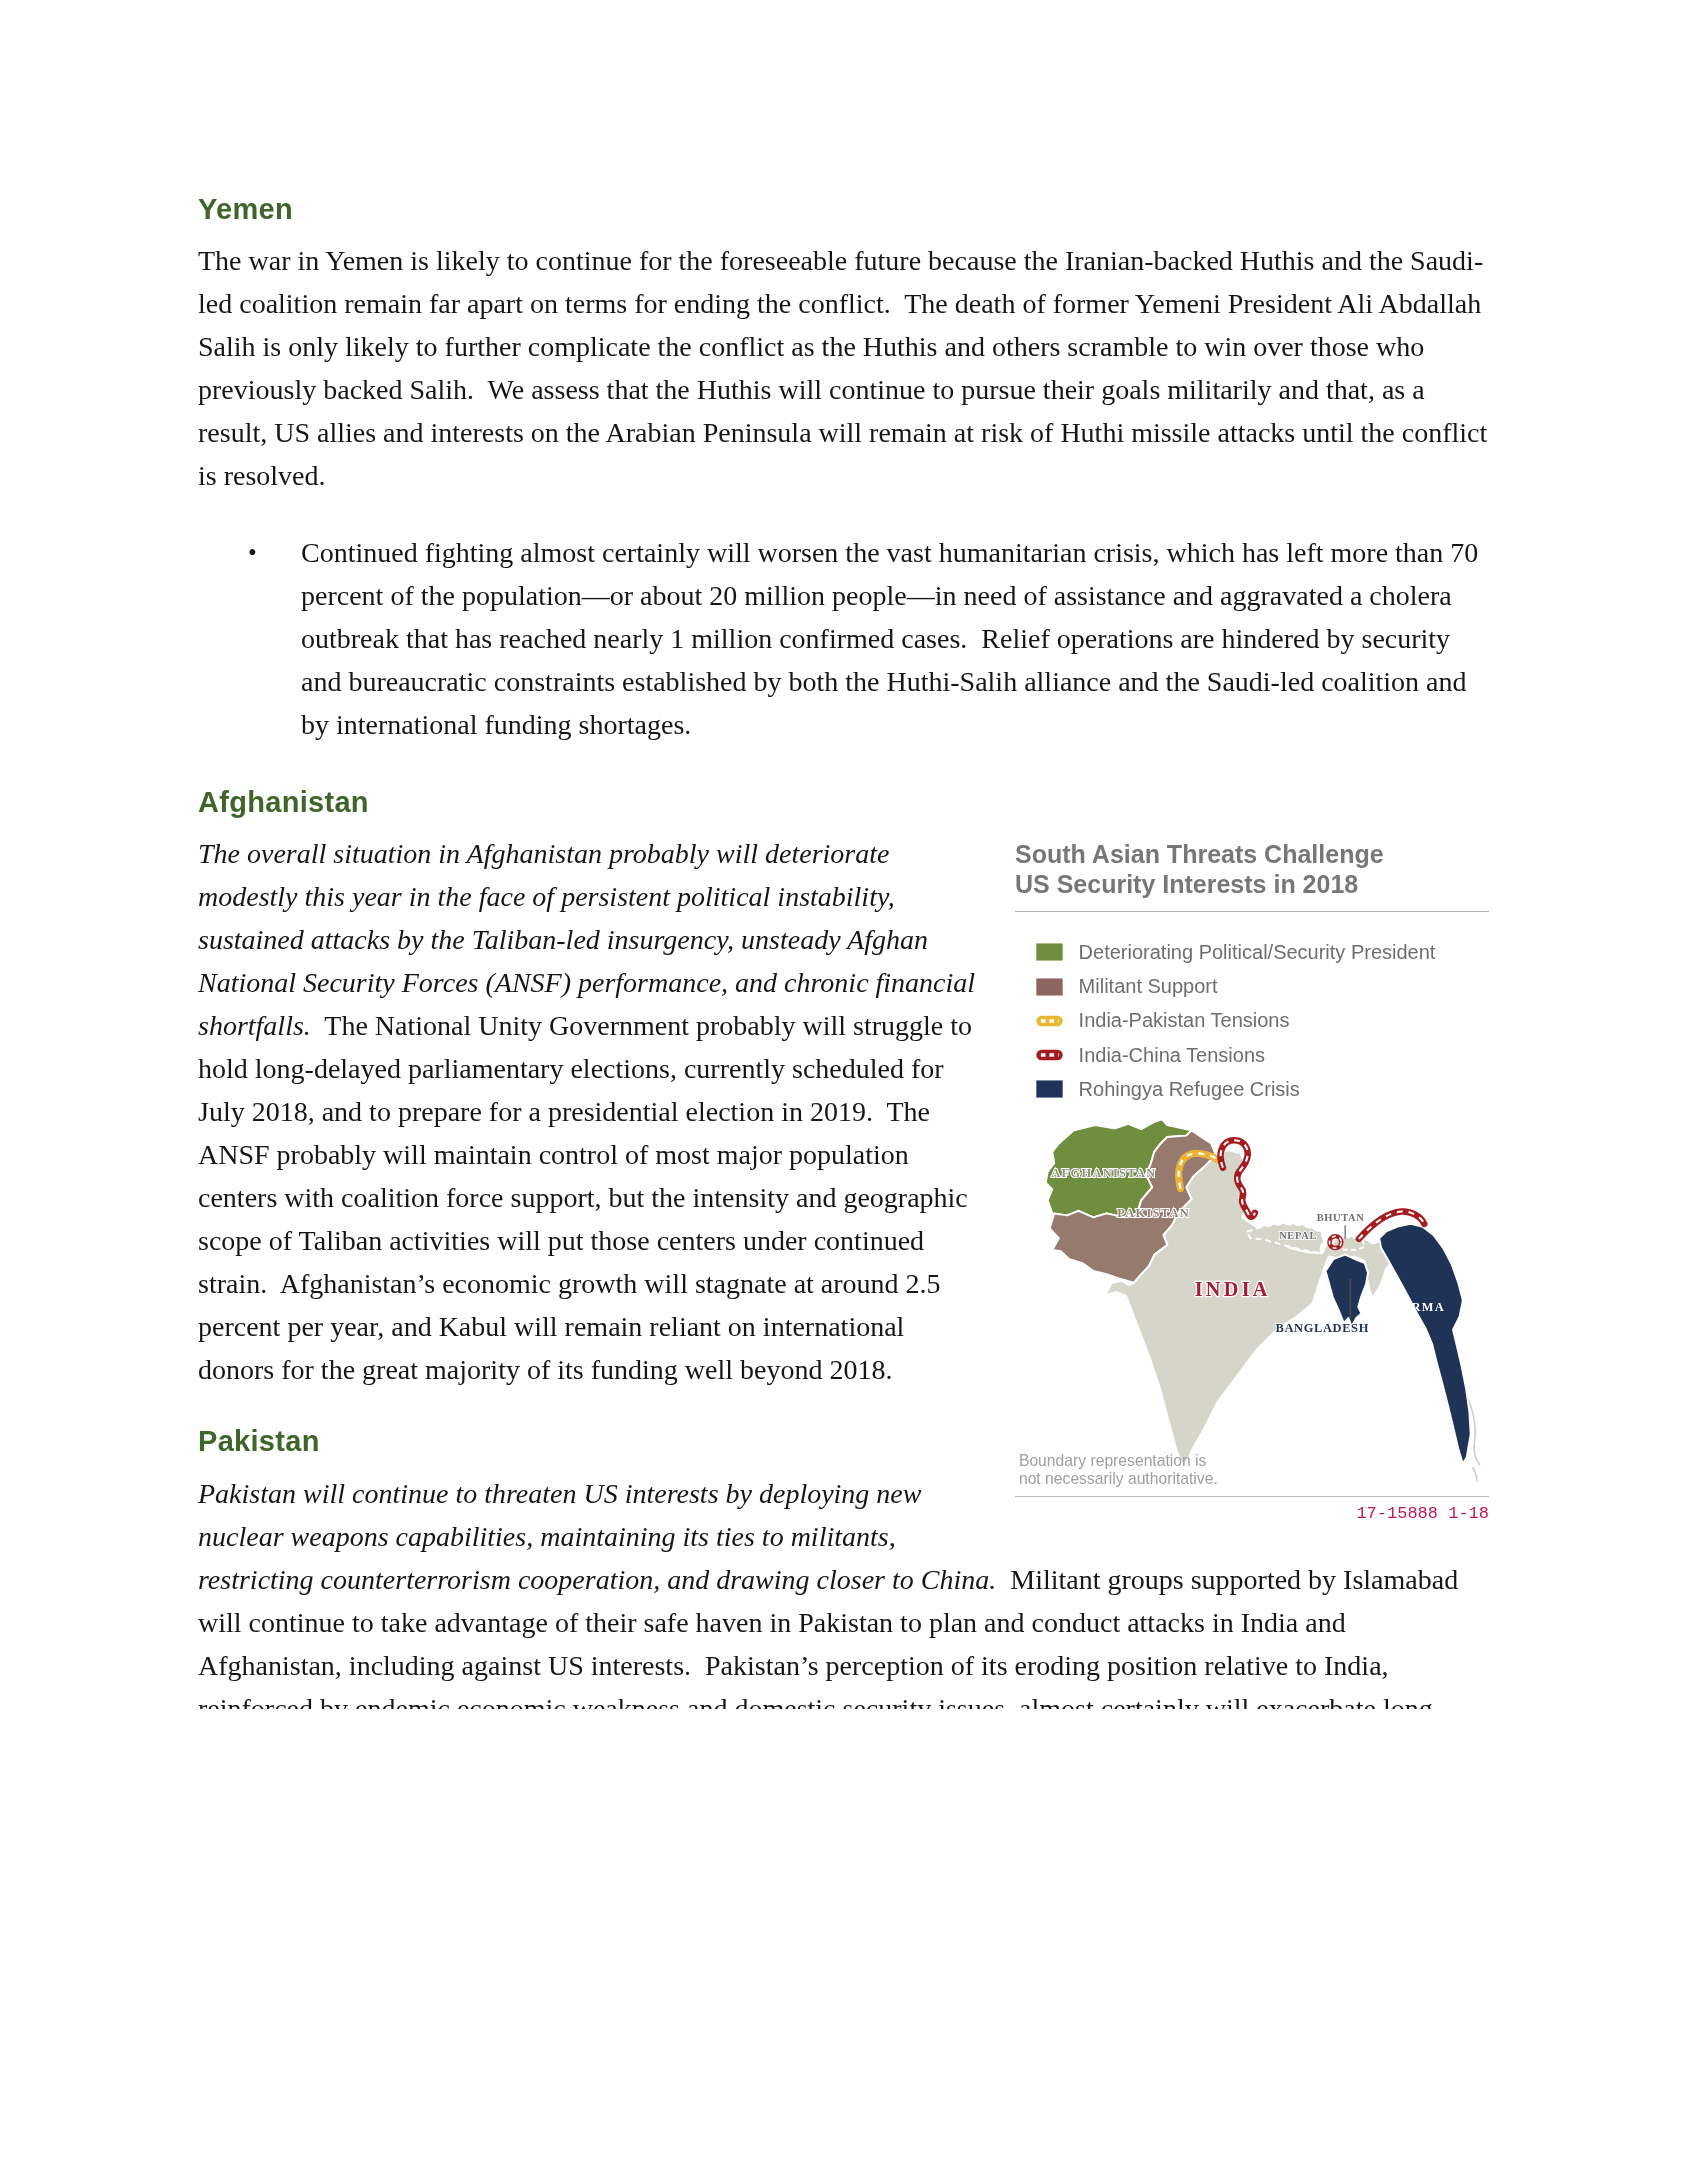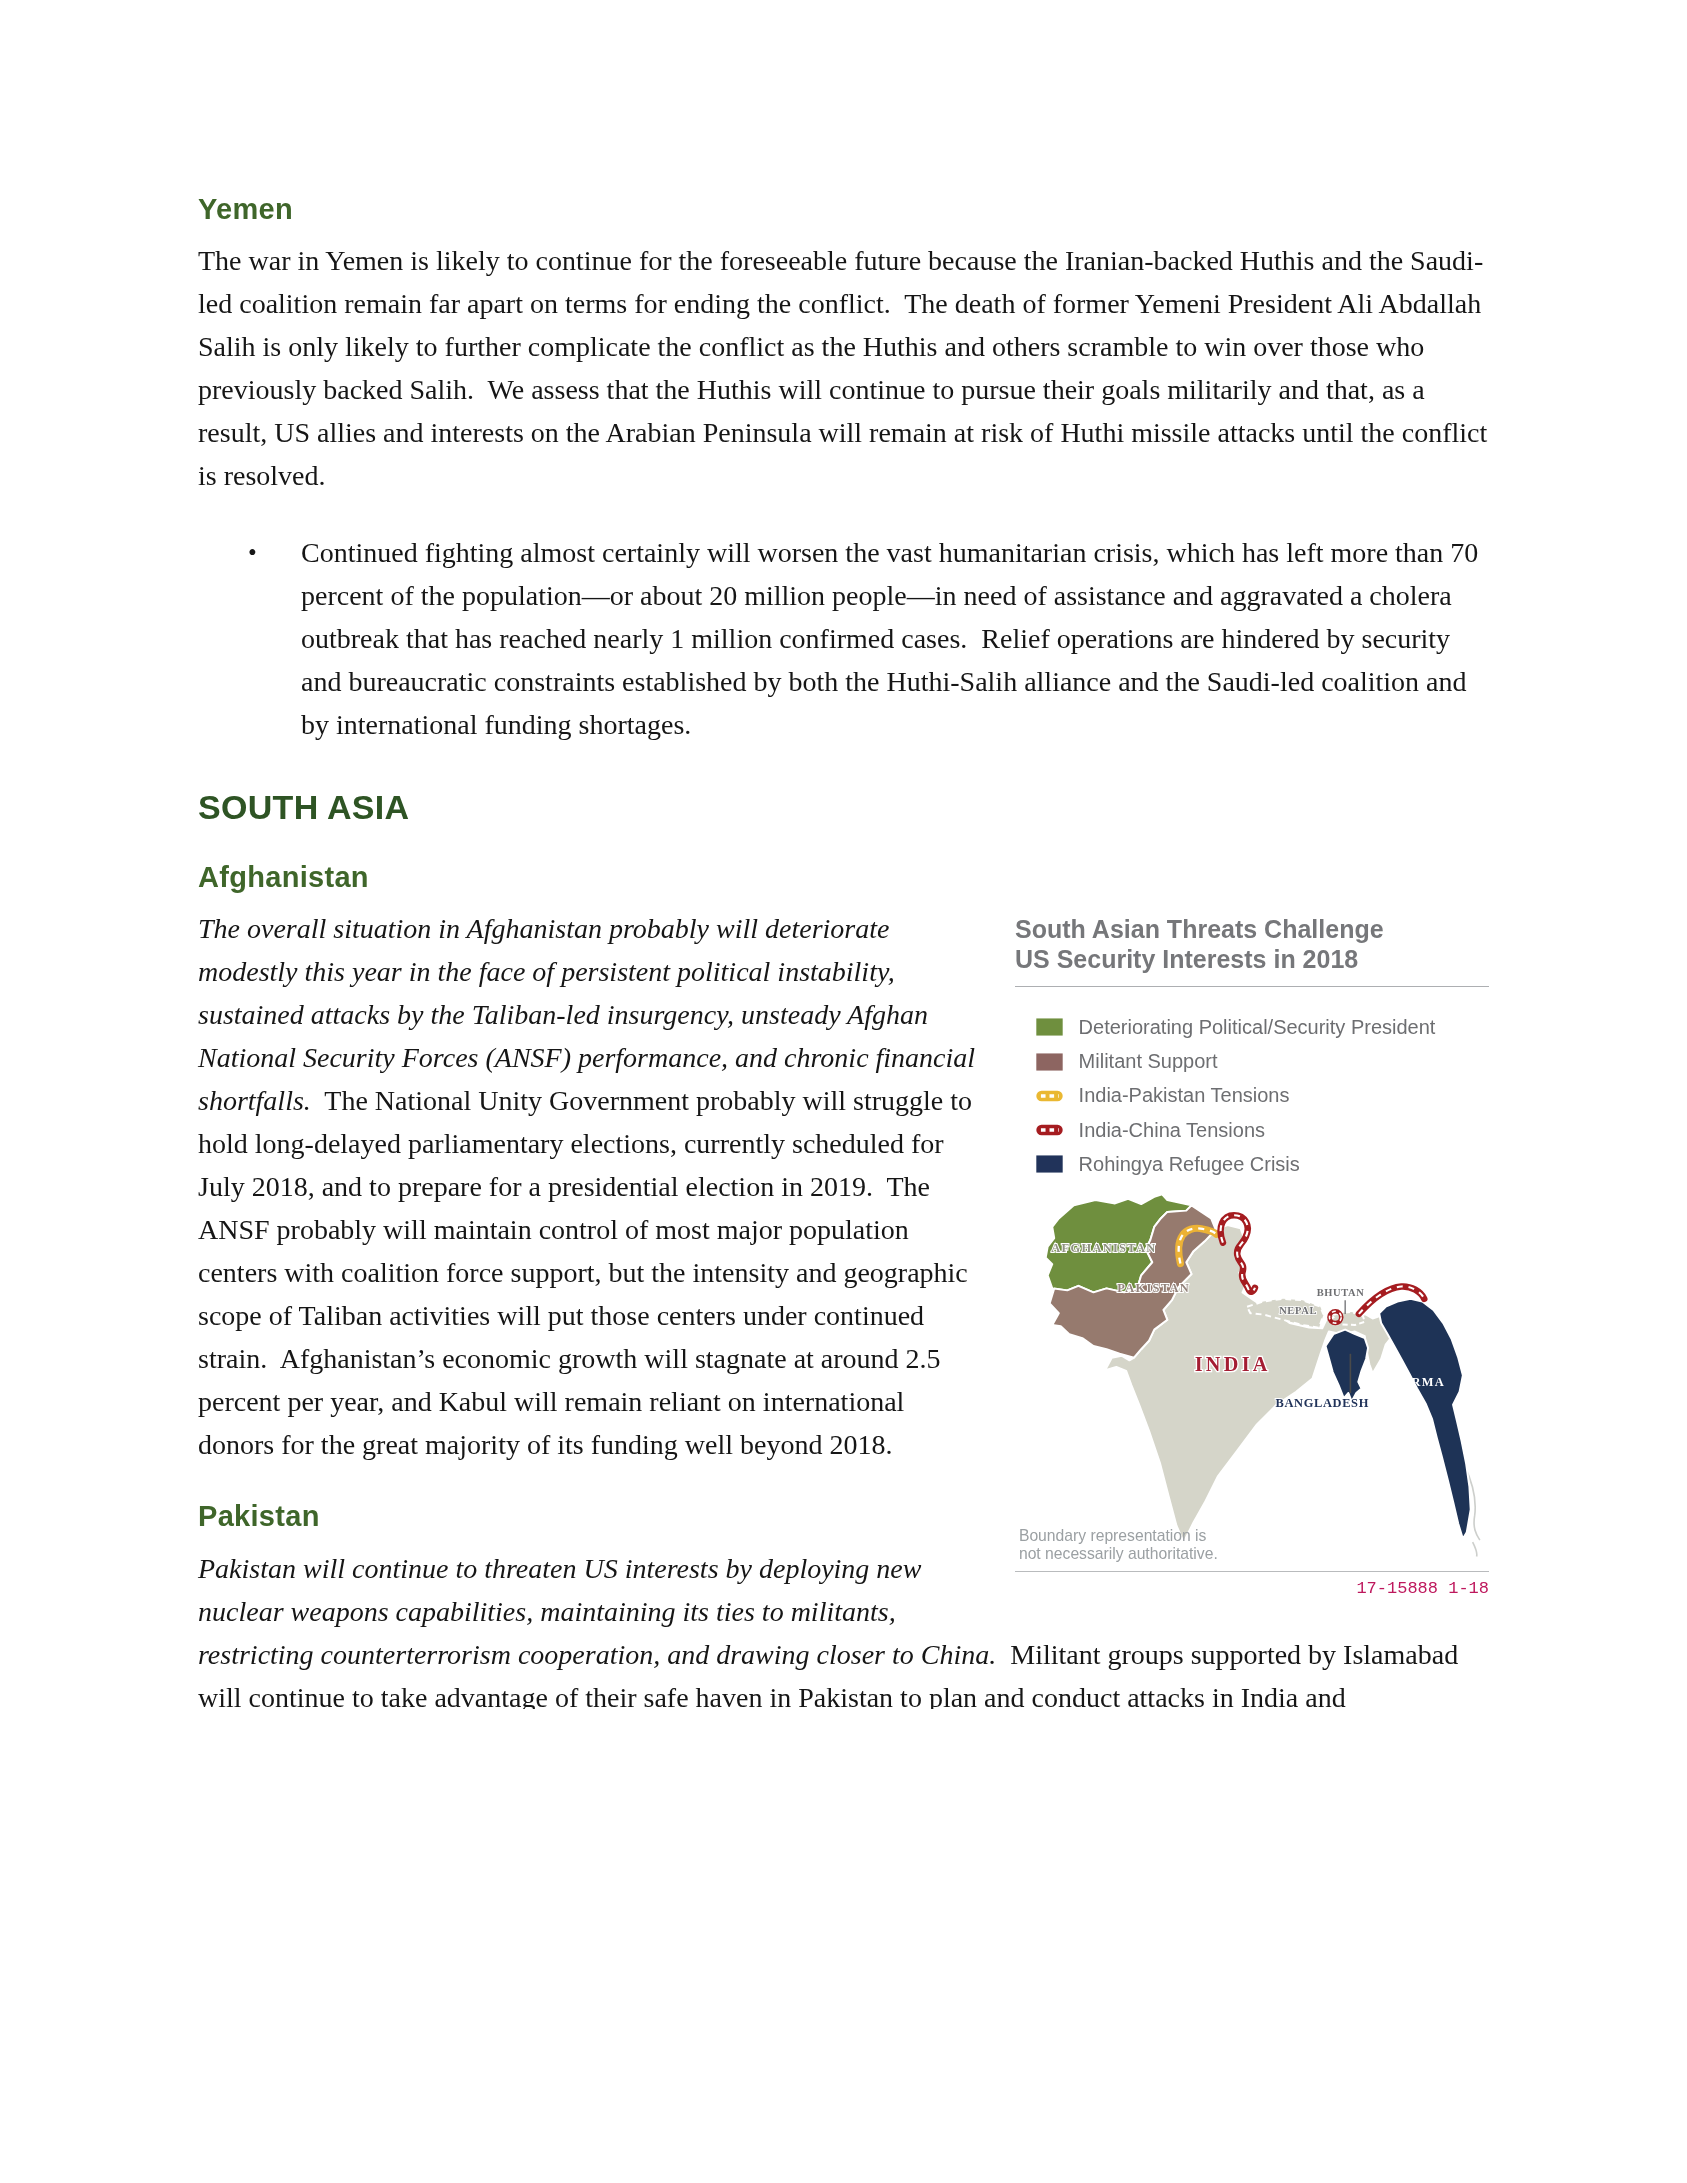--- a/index.html
+++ b/index.html
@@ -45,21 +45,20 @@
   <div class="content">
 
     <h3 class="sub">Yemen</h3>
     <p class="body">The war in Yemen is likely to continue for the foreseeable future because the Iranian-backed Huthis and the Saudi-led coalition remain far apart on terms for ending the conflict.  The death of former Yemeni President Ali Abdallah Salih is only likely to further complicate the conflict as the Huthis and others scramble to win over those who previously backed Salih.  We assess that the Huthis will continue to pursue their goals militarily and that, as a result, US allies and interests on the Arabian Peninsula will remain at risk of Huthi missile attacks until the conflict is resolved.</p>
 
     <div class="bullet">
       <span class="dot">•</span>
       <p class="body">Continued fighting almost certainly will worsen the vast humanitarian crisis, which has left more than 70 percent of the population—or about 20 million people—in need of assistance and aggravated a cholera outbreak that has reached nearly 1 million confirmed cases.  Relief operations are hindered by security and bureaucratic constraints established by both the Huthi-Salih alliance and the Saudi-led coalition and by international funding shortages.</p>
     </div>
 
-    <h2 class="section">SOUTH ASIA</h2>
 
     <h3 class="sub">Afghanistan</h3>
 
     <div>
 
       <div class="figure">
         <div class="fig-title">
           <div>South Asian Threats Challenge</div>
           <div>US Security Interests in 2018</div>
         </div>

